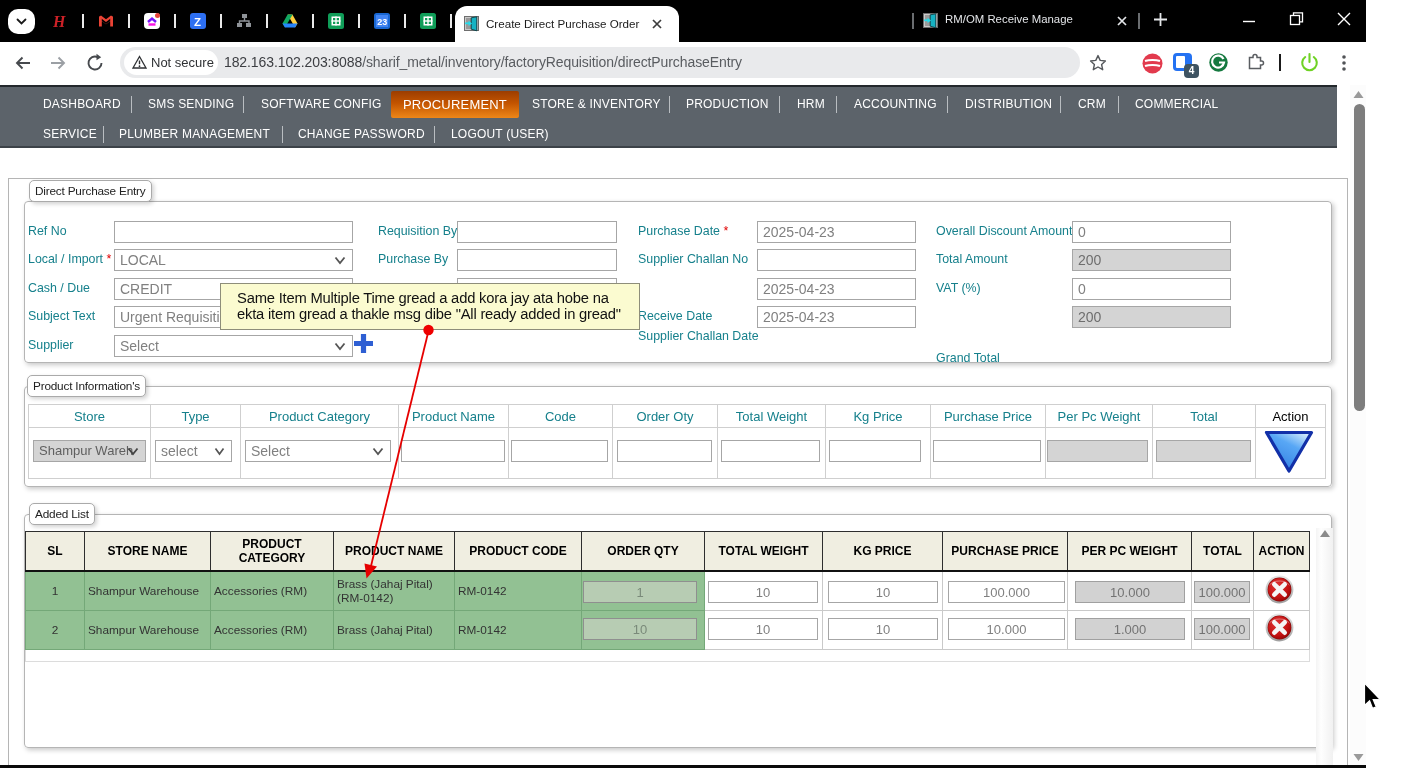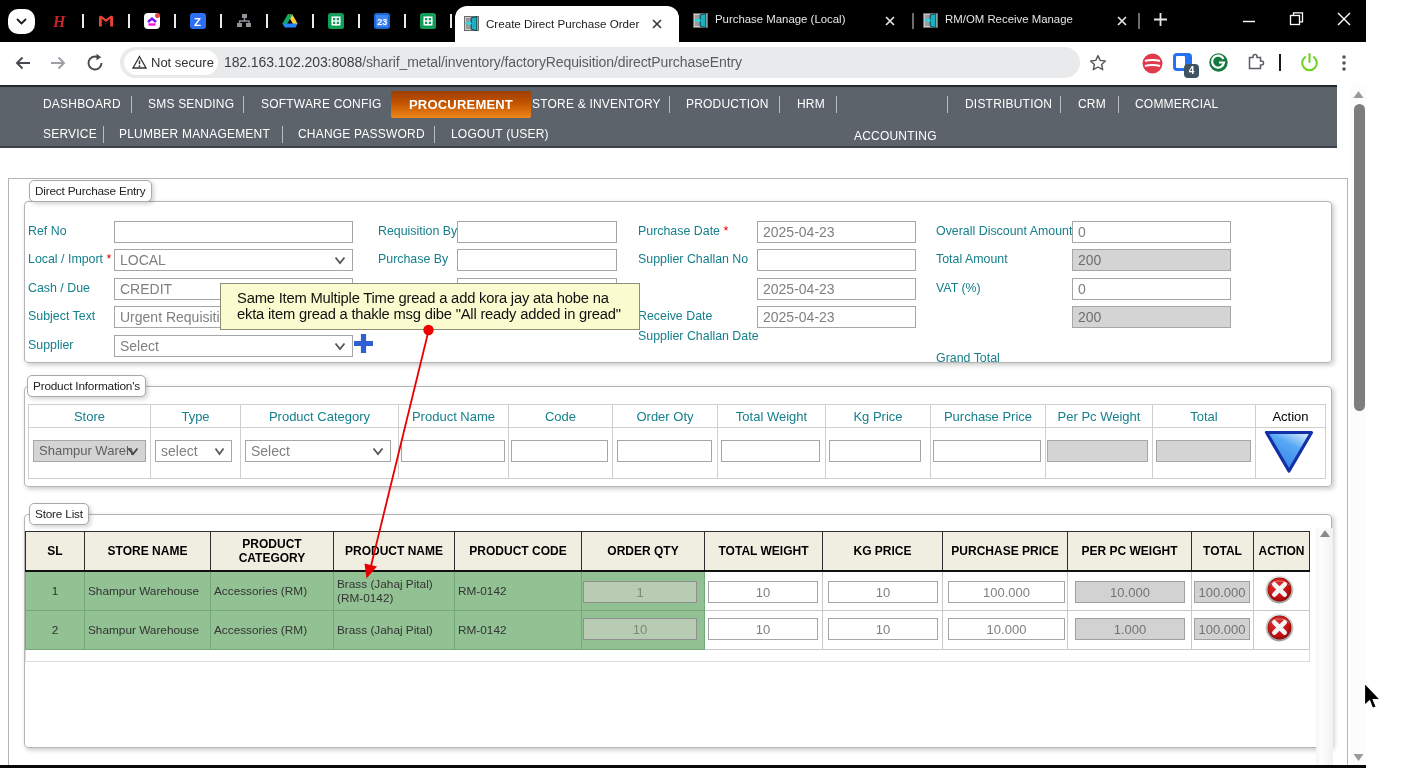--- a/index.html
+++ b/index.html
@@ -25,23 +25,23 @@
 #omnibox { position:absolute; left:120px; top:5px; width:960px; height:31px; background:#e9eaec; border-radius:16px; }
 #chip { position:absolute; left:4px; top:3px; width:94px; height:25px; background:#fff; border-radius:13px; }
 #chip .txt { position:absolute; left:27px; top:5px; font-size:13px; color:#2f3134; font-weight:500; }
 #url { position:absolute; left:104px; top:7px; font-size:14px; color:#3c3e42; white-space:nowrap; letter-spacing:-0.1px; }
 #url .p2 { color:#595c60; }
 
 #page { position:absolute; left:0; top:85px; width:1350px; height:683px; background:#fff; }
 #mainnav { position:absolute; left:0; top:0; width:1337px; height:63px; background:#5c636a; border-top:2px solid #23282c; border-bottom:2px solid #3c4248; }
 .mi { position:absolute; font-size:12px; color:#fff; white-space:nowrap; letter-spacing:.2px; }
 .mdiv { position:absolute; width:1px; height:17px; background:#b9bdc1; }
-#proc { position:absolute; left:391px; top:4px; width:140px; height:27px;
+#proc { position:absolute; left:391px; top:4px; width:128px; height:27px;
   background:linear-gradient(#9c3d00, #c35400 45%, #ee8718); border-radius:2px;
-  color:#fff; font-weight:bold; font-size:13px; text-align:center; line-height:27px; letter-spacing:.2px;}
+  color:#fff; font-weight:normal; font-size:13px; text-align:center; line-height:27px; letter-spacing:.2px;}
 #outerpanel { position:absolute; left:8px; top:93px; width:1340px; height:600px; border:1px solid #b5b5b5; border-bottom:none; background:#fff; }
 fieldset.fs { position:absolute; border:1px solid #b5b5b5; border-radius:4px; background:#fff;
   box-shadow:2px 2px 5px rgba(0,0,0,0.22); }
 .legend { position:absolute; border:1px solid #aaa; border-radius:5px; background:#fff; font-size:11.8px; letter-spacing:-0.2px;
   color:#222; padding:3px 5px; box-shadow:2px 2px 4px rgba(0,0,0,0.18); white-space:nowrap; z-index:3;}
 .lbl { position:absolute; font-size:12.4px; color:#16808c; white-space:nowrap; }
 .lbl .req { color:#e00000; }
 .inp { position:absolute; height:22px; border:1px solid #a6a6a6; background:#fff; font-size:14px;
   color:#808080; line-height:20px; padding-left:5px; white-space:nowrap; overflow:hidden;}
 .inp.dis { background:#d4d4d4; color:#6e6e6e; }
@@ -138,34 +138,20 @@
           <path d="M7.2 1.8 L12.8 0.8 V14.8 L7.2 13.2 Z" fill="#16b2c3" stroke="#0a3a40" stroke-width="0.9"></path>
           <path d="M1.2 7.3 H4.8" stroke="#22dff0" stroke-width="1.8"></path>
           <path d="M4.5 4.7 L8 7.4 L4.5 10 Z" fill="#22dff0"></path>
         </svg>
   <span class="title">Create Direct Purchase Order</span>
   <svg class="tabx" style="left:196px; top:12px;" width="12" height="12">
           <path d="M2 2 L10 10 M10 2 L2 10" stroke="#3c3c3c" stroke-width="1.7"></path>
         </svg>
 </div>
 
-<div class="itab" style="left:679px; width:230px;">
-  <svg class="tabfav" style="left:14px; top:7px;" width="16" height="16">
-          <rect x="0" y="0" width="15" height="15" fill="#c9c9c9"></rect>
-          <rect x="0.5" y="0.5" width="14" height="14" fill="none" stroke="#6e6e6e" stroke-width="1"></rect>
-          <rect x="2" y="2" width="11" height="11" fill="#9a9a9a"></rect>
-          <path d="M7.2 1.8 L12.8 0.8 V14.8 L7.2 13.2 Z" fill="#16b2c3" stroke="#0a3a40" stroke-width="0.9"></path>
-          <path d="M1.2 7.3 H4.8" stroke="#22dff0" stroke-width="1.8"></path>
-          <path d="M4.5 4.7 L8 7.4 L4.5 10 Z" fill="#22dff0"></path>
-        </svg>
-  <span class="title" style="top:7px;">Purchase Manage (Local)</span>
-  <svg class="tabx" style="left:205px; top:9px;" width="12" height="12">
-          <path d="M2 2 L10 10 M10 2 L2 10" stroke="#e4e6e9" stroke-width="1.7"></path>
-        </svg>
-</div>
 <div class="tsep" style="left:912px;"></div>
 <div class="itab" style="left:909px; width:230px;">
   <svg class="tabfav" style="left:14px; top:7px;" width="16" height="16">
           <rect x="0" y="0" width="15" height="15" fill="#c9c9c9"></rect>
           <rect x="0.5" y="0.5" width="14" height="14" fill="none" stroke="#6e6e6e" stroke-width="1"></rect>
           <rect x="2" y="2" width="11" height="11" fill="#9a9a9a"></rect>
           <path d="M7.2 1.8 L12.8 0.8 V14.8 L7.2 13.2 Z" fill="#16b2c3" stroke="#0a3a40" stroke-width="0.9"></path>
           <path d="M1.2 7.3 H4.8" stroke="#22dff0" stroke-width="1.8"></path>
           <path d="M4.5 4.7 L8 7.4 L4.5 10 Z" fill="#22dff0"></path>
         </svg>
@@ -248,21 +234,21 @@
 <span class="mi" style="left:148px; top:10px;">SMS SENDING</span>
 <div class="mdiv" style="left:243px; top:9px;"></div>
 <span class="mi" style="left:261px; top:10px;">SOFTWARE CONFIG</span>
 <div id="proc">PROCUREMENT</div>
 <span class="mi" style="left:532px; top:10px;">STORE &amp; INVENTORY</span>
 <div class="mdiv" style="left:669px; top:9px;"></div>
 <span class="mi" style="left:686px; top:10px;">PRODUCTION</span>
 <div class="mdiv" style="left:779px; top:9px;"></div>
 <span class="mi" style="left:797px; top:10px;">HRM</span>
 <div class="mdiv" style="left:836px; top:9px;"></div>
-<span class="mi" style="left:854px; top:10px;margin-top:32px;">ACCOUNTING</span>
+<span class="mi" style="left:854px; top:10px;">ACCOUNTING</span>
 <div class="mdiv" style="left:947px; top:9px;"></div>
 <span class="mi" style="left:965px; top:10px;">DISTRIBUTION</span>
 <div class="mdiv" style="left:1060px; top:9px;"></div>
 <span class="mi" style="left:1078px; top:10px;">CRM</span>
 <div class="mdiv" style="left:1118px; top:9px;"></div>
 <span class="mi" style="left:1135px; top:10px;">COMMERCIAL</span>
 <span class="mi" style="left:43px; top:40px;">SERVICE</span>
 <div class="mdiv" style="left:103px; top:39px;"></div>
 <span class="mi" style="left:119px; top:40px;">PLUMBER MANAGEMENT</span>
 <div class="mdiv" style="left:282px; top:39px;"></div>
@@ -372,21 +358,21 @@
               <stop offset="0" stop-color="#cfe8fb"></stop>
               <stop offset="0.35" stop-color="#58a7f5"></stop>
               <stop offset="1" stop-color="#2f7be0"></stop>
             </linearGradient>
           </defs>
 <polygon points="2.5,3.5 47.5,3.5 25,42" fill="url(#bt)" stroke="#1230a8" stroke-width="3.2" stroke-linejoin="round"></polygon>
 </svg>
 </div>
 
 <fieldset class="fs" style="left:24px; top:429px; width:1308px; height:234px;"></fieldset>
-<div class="legend" style="left:29px; top:418px;">Store List</div>
+<div class="legend" style="left:29px; top:418px;">Added List</div>
 <div id="altable">
 <table>
 <tbody>
             <tr>
               <th style="width:59px;">SL</th>
               <th style="width:126px;">STORE NAME</th>
               <th style="width:123px;">PRODUCT<br>CATEGORY</th>
               <th style="width:121px;">PRODUCT NAME</th>
               <th style="width:127px;">PRODUCT CODE</th>
               <th style="width:123px;">ORDER QTY</th>

